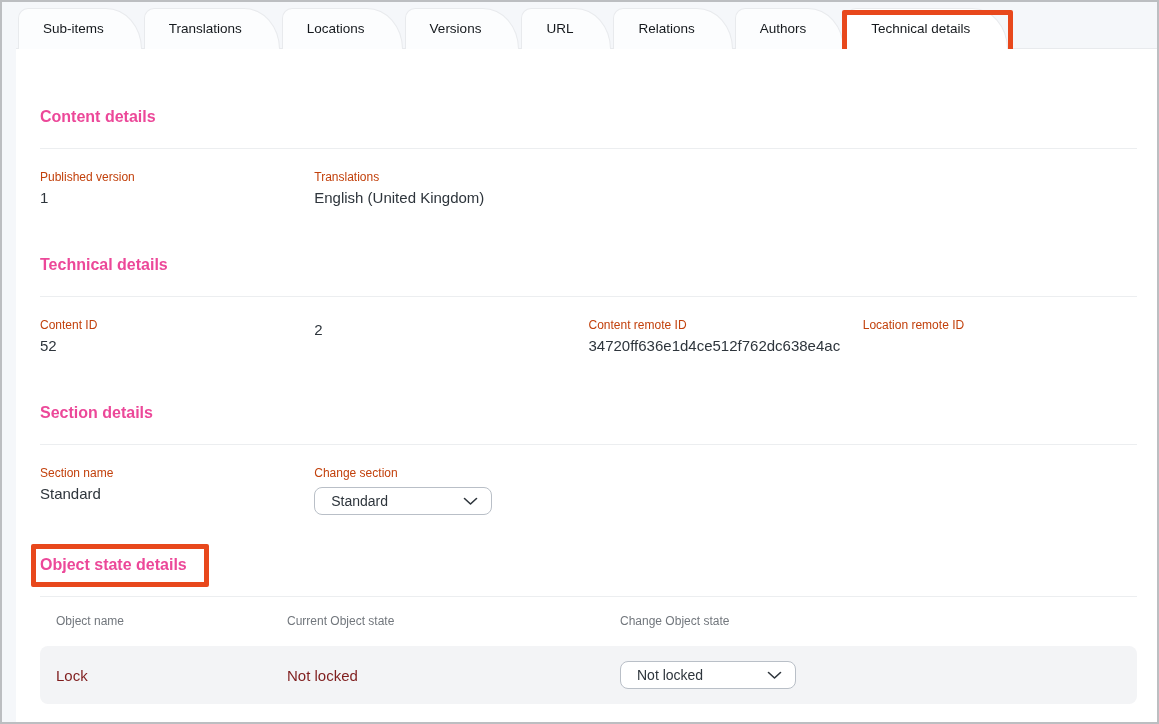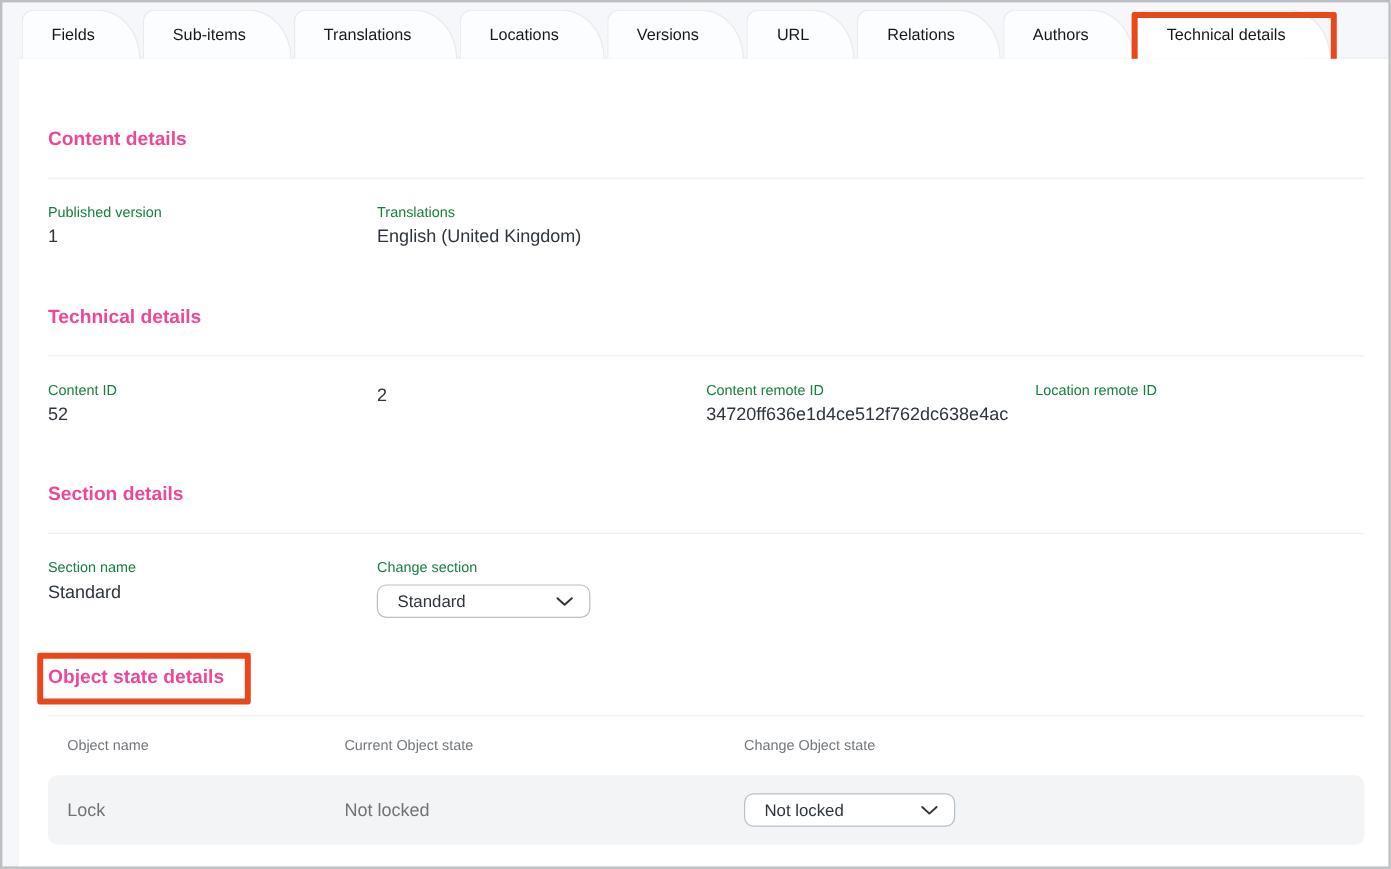--- a/index.html
+++ b/index.html
@@ -59,21 +59,21 @@
   }
   .mt-first { margin-top:58px; }
   .mt-section { margin-top:47px; }
   .mt-last { margin-top:40px; }
   .heading-annotation { inset:-11px -22px -12px -9px; }
   .divider { border-top:1px solid #eceef0; margin-top:21px; }
   .fields {
     display:grid; grid-template-columns:repeat(4,1fr);
     margin-top:20px;
   }
-  .field-label { font-size:12px; line-height:16px; color:#15803d; }
+  .field-label { font-size:12px; line-height:16px; color:#c2410c; }
   .field-value { font-size:15px; line-height:20px; color:#2e353c; margin-top:3px; }
   
   .select {
     width:178px; height:28px;
     border:1px solid #b9bfc7; border-radius:8px;
     background:#fff;
     display:flex; align-items:center; justify-content:space-between;
     padding:0 13px 0 16px;
     font-size:14px; color:#2e353c;
     cursor:pointer;
@@ -85,32 +85,31 @@
     display:grid; grid-template-columns:231px 333px 1fr;
     padding:0 16px; margin-top:17px;
   }
   .os-head span { font-size:12px; color:#72777d; }
   .os-row {
     display:grid; grid-template-columns:231px 333px 1fr;
     padding:0 16px; align-items:center;
     height:58px; background:#f3f4f6; border-radius:8px;
     margin-top:18px;
   }
-  .os-cell { font-size:15px; color:#737373; }
+  .os-cell { font-size:15px; color:#7f1d1d; }
   .os-row .select { margin-top:0; width:176px; }
 </style>
 </head>
 <body>
 
 <div class="frame">
 
   <div class="tabline"></div>
 
   <div class="tabbar">
-    <div class="tab">Fields</div>
     <div class="tab">Sub-items</div>
     <div class="tab">Translations</div>
     <div class="tab">Locations</div>
     <div class="tab">Versions</div>
     <div class="tab">URL</div>
     <div class="tab">Relations</div>
     <div class="tab">Authors</div>
     <div class="tab active">
       <span class="annotation-box tab-annotation"></span>
       <span>Technical details</span>

